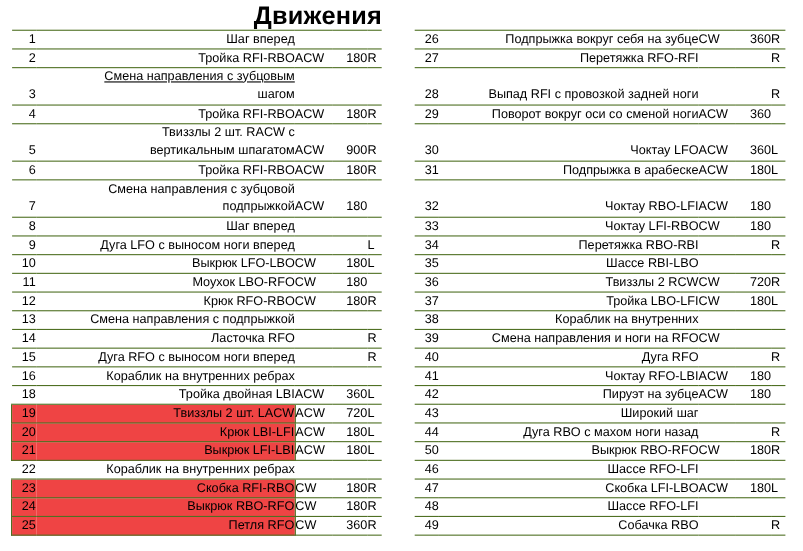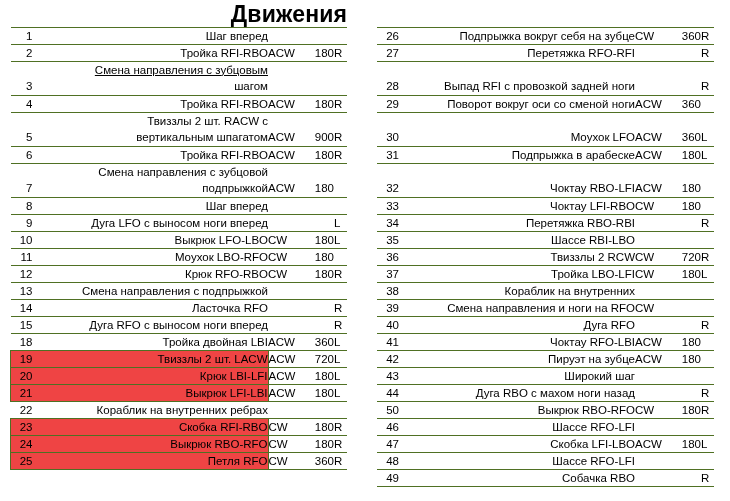--- a/index.html
+++ b/index.html
@@ -245,20 +245,27 @@
               <td class="side">R</td>
             </tr>
             <tr class="botonly">
               <td class="num">15</td>
               <td class="name">Дуга RFO с выносом ноги вперед</td>
               <td class="dir"></td>
               <td class="deg"></td>
               <td class="side">R</td>
             </tr>
             <tr class="botonly">
+              <td class="num">16</td>
+              <td class="name">Кораблик на внутренних ребрах</td>
+              <td class="dir"></td>
+              <td class="deg"></td>
+              <td class="side"></td>
+            </tr>
+            <tr class="botonly">
               <td class="num">18</td>
               <td class="name">Тройка двойная LBI</td>
               <td class="dir">ACW</td>
               <td class="deg">360</td>
               <td class="side">L</td>
             </tr>
             <tr class="botonly hl">
               <td class="num">19</td>
               <td class="name">Твиззлы 2 шт. LACW</td>
               <td class="dir">ACW</td>
@@ -350,21 +357,21 @@
             </tr>
             <tr class="blank">
               <td class="num"></td>
               <td class="name"></td>
               <td class="dir"></td>
               <td class="deg"></td>
               <td class="side"></td>
             </tr>
             <tr class="botonly">
               <td class="num">30</td>
-              <td class="name">Моухок LFO</td>
+              <td class="name">Чоктау LFO</td>
               <td class="dir">ACW</td>
               <td class="deg">360</td>
               <td class="side">L</td>
             </tr>
             <tr class="botonly">
               <td class="num">31</td>
               <td class="name">Подпрыжка в арабеске</td>
               <td class="dir">ACW</td>
               <td class="deg">180</td>
               <td class="side">L</td>

